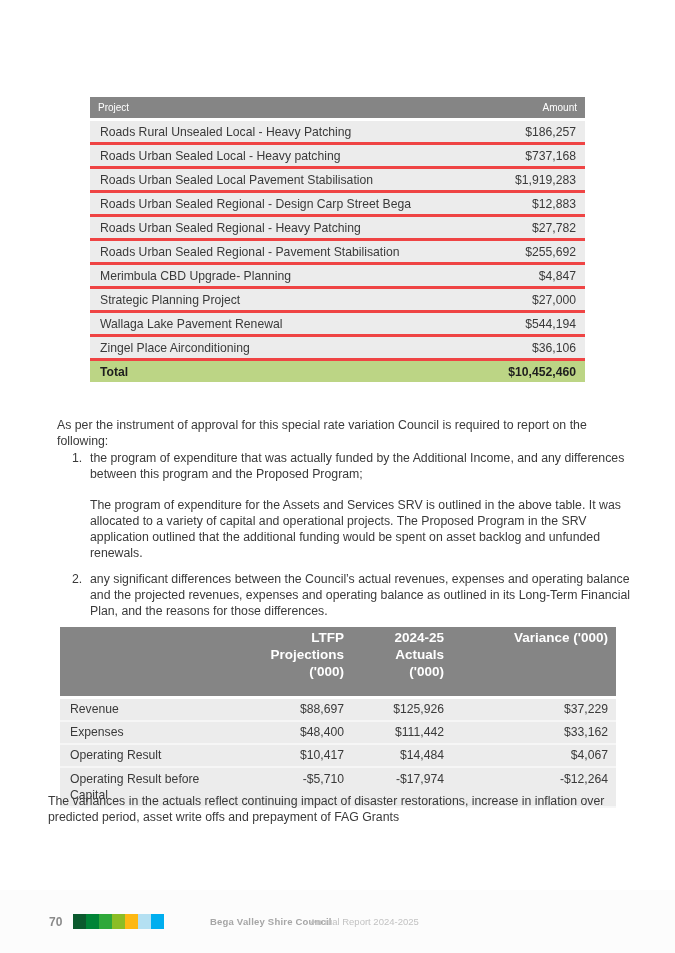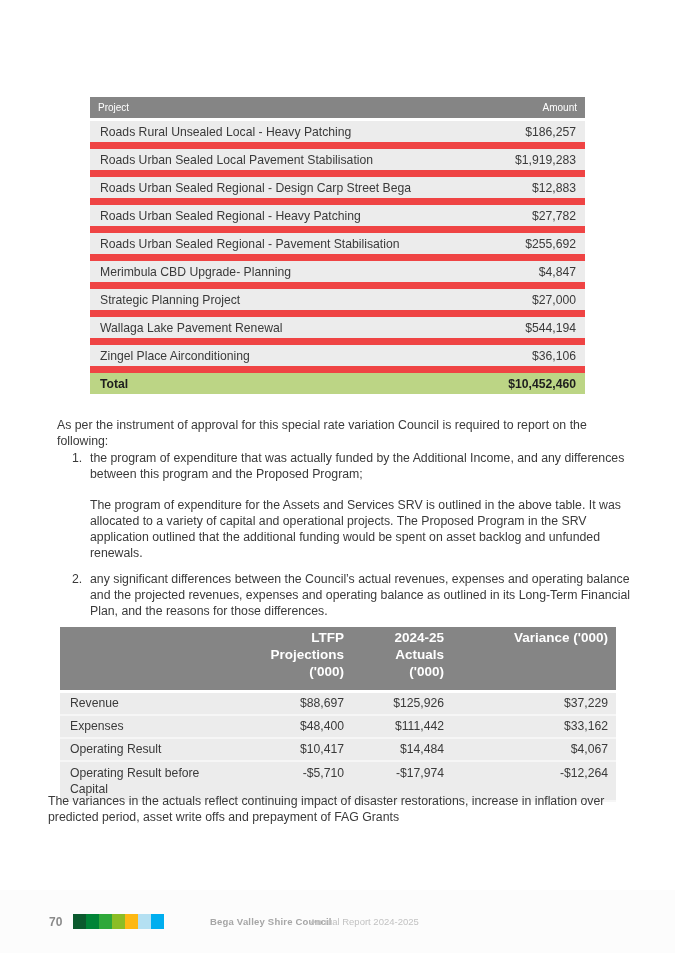--- a/index.html
+++ b/index.html
@@ -15,21 +15,21 @@
       border-collapse: collapse; font-size: 12.2px;
     }
     .proj-table th {
       background: #858585; color: #ffffff; font-weight: normal; font-size: 10px;
       height: 21px; padding: 0 8px; text-align: left;
       border-bottom: 3px solid #ffffff;
     }
     .proj-table th.amt { text-align: right; }
     .proj-table td {
       background: #ececec; height: 21px; padding: 0 9px 0 10px;
-      border-bottom: 7px solid #ef4444; color: #3a3a3a;
+      border-bottom: 3px solid #ef4444; color: #3a3a3a;
     }
     .proj-table td.amt { text-align: right; }
     .proj-table tr.total td {
       background: #bcd585; font-weight: bold; color: #1e1e1e; border-bottom: none; height: 21px;
     }
 
     
     .para {
       position: absolute; font-size: 12.3px; line-height: 16px; color: #3a3a3a;
     }
@@ -42,21 +42,21 @@
     .item2 { top: 571px; }
     .outro { left: 48px; top: 793px; width: 580px; }
 
     
     .fin-table {
       position: absolute; left: 60px; top: 627px; width: 556px;
       border-collapse: collapse; font-size: 12.2px;
     }
     .fin-table th {
       background: #858585; color: #ffffff; font-weight: bold; font-size: 13.5px;
-      height: 38px; padding: 2px 8px 10px 8px; text-align: right; vertical-align: top;
+      height: 38px; padding: 2px 8px 16px 8px; text-align: right; vertical-align: top;
       line-height: 17px; border-bottom: 3px solid #ffffff;
     }
     .fin-table td {
       background: #ececec; height: 21px; padding: 0 8px 0 10px; text-align: right;
       border-bottom: 2px solid #f6f6f6; vertical-align: top; line-height: 21px;
     }
     .fin-table td.label { text-align: left; }
     .fin-table tr.tall td { line-height: 16px; padding-top: 3px; padding-bottom: 3px; }
     .col-label { width: 170px; }
     .col-ltfp { width: 122px; }
@@ -89,20 +89,24 @@
     <thead>
       <tr>
         <th>Project</th>
         <th class="amt">Amount</th>
       </tr>
     </thead>
     <tbody>
       <tr>
           <td>Roads Rural Unsealed Local - Heavy Patching</td>
           <td class="amt">$186,257</td>
+        </tr>
+      <tr>
+          <td>Roads Urban Sealed Local - Heavy patching</td>
+          <td class="amt">$737,168</td>
         </tr>
       <tr>
           <td>Roads Urban Sealed Local Pavement Stabilisation</td>
           <td class="amt">$1,919,283</td>
         </tr>
       <tr>
           <td>Roads Urban Sealed Regional - Design Carp Street Bega</td>
           <td class="amt">$12,883</td>
         </tr>
       <tr>

